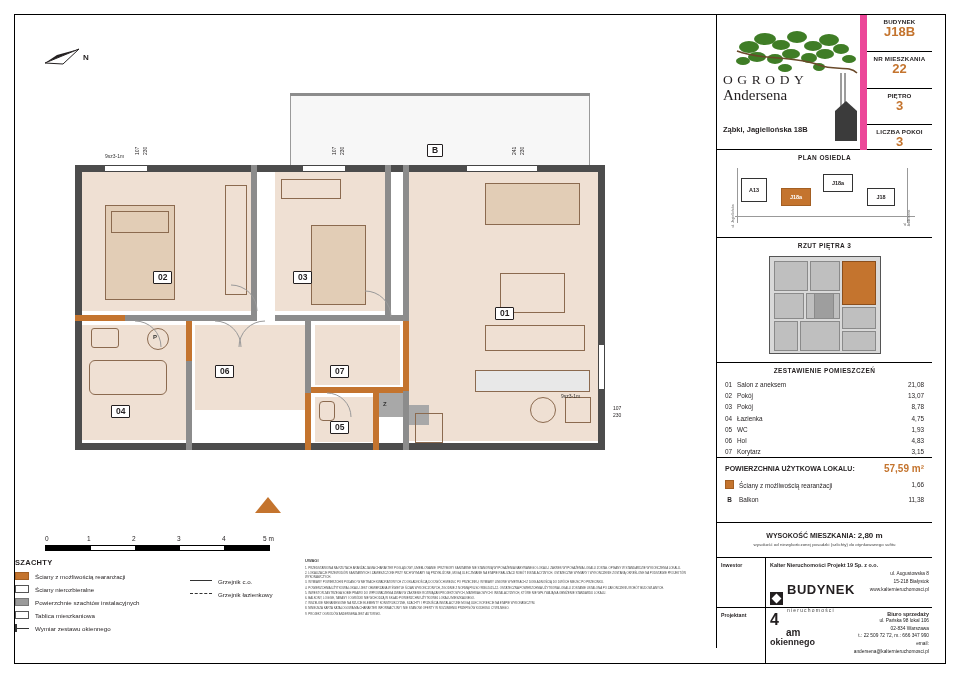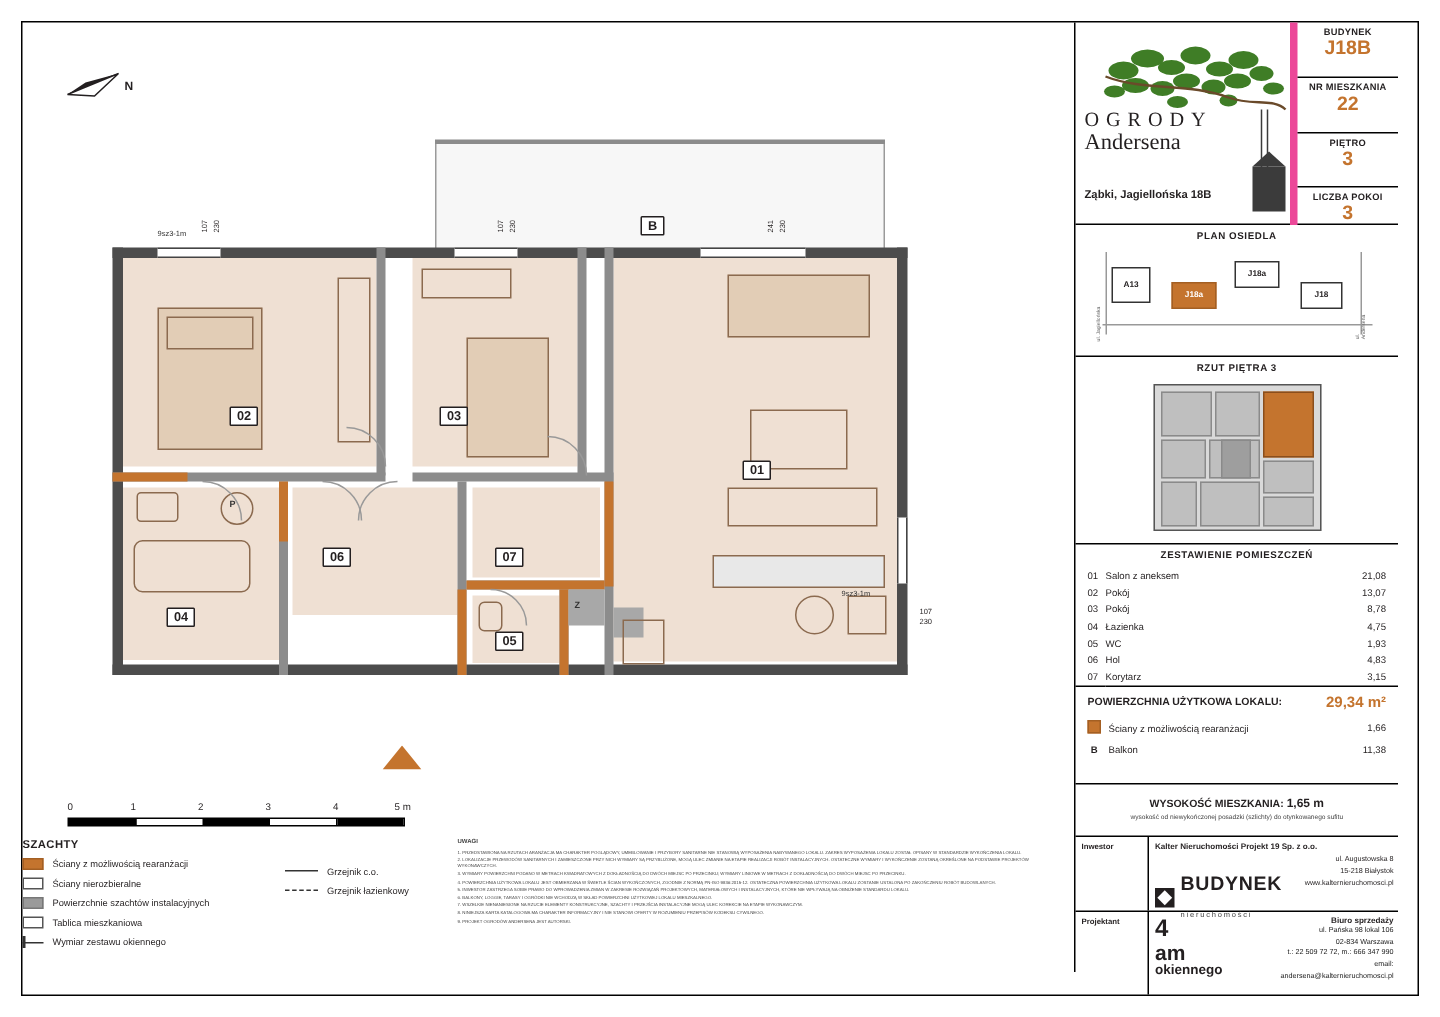--- a/index.html
+++ b/index.html
@@ -72,21 +72,21 @@
 
   
   .right { position:absolute; left:716px; top:15px; width:215px; height:633px; }
 
   
   .hdr { position:absolute; left:0; top:0; width:215px; height:135px; border-bottom:1px solid #000; }
   .logo { position:absolute; left:6px; top:6px; width:143px; height:128px; }
   .logo-text-o { position:absolute; left:6px; top:57px; font-size:13.5px; letter-spacing:4.6px; font-family:"Liberation Serif", serif; }
   .logo-text-a { position:absolute; left:6px; top:72px; font-size:15px; font-family:"Liberation Serif", serif; }
   .logo-addr { position:absolute; left:6px; top:110px; font-size:7.5px; font-weight:bold; }
-  .hdr-right { position:absolute; left:143px; top:0; width:72px; height:135px; border-left:5px solid #ec4899; }
+  .hdr-right { position:absolute; left:143px; top:0; width:72px; height:135px; border-left:7px solid #ec4899; }
   .hdr-cell { position:relative; border-bottom:1px solid #000; text-align:center; }
   .hdr-cell .k { font-size:6.2px; font-weight:bold; margin-top:3px; letter-spacing:.2px; }
   .hdr-cell .v { font-size:13px; font-weight:bold; color:#c4742e; line-height:1.05; }
 
   
   .sec-title { text-align:center; font-size:6.5px; font-weight:bold; letter-spacing:.4px; padding:4px 0 3px; }
   .osiedle { position:absolute; left:0; top:135px; width:215px; height:88px; border-bottom:1px solid #000; }
   .osiedle-map { position:absolute; left:18px; top:18px; width:180px; height:62px; }
   .blk { position:absolute; border:1px solid #333; background:#fff; font-size:5.5px; font-weight:bold; display:flex; align-items:center; justify-content:center; }
   .blk.hl { background:#c4742e; border-color:#a35f23; color:#fff; }
@@ -126,21 +126,21 @@
   .kalter { position:absolute; left:53px; top:22px; display:flex; align-items:center; }
   .kalter .kk { font-size:13px; font-weight:bold; letter-spacing:.5px; }
   .kalter .ks { font-size:5px; letter-spacing:1.2px; color:#444; }
   .ksquare { width:13px; height:13px; background:#231f20; margin-right:4px; position:relative; }
   .ksquare:after { content:""; position:absolute; left:3px; top:3px; width:7px; height:7px; background:#fff; transform:rotate(45deg); }
   .biuro { position:absolute; left:126px; top:3px; width:86px; text-align:right; }
   .biuro .bt { font-size:5.4px; font-weight:bold; }
   .biuro .bl { font-size:4.8px; line-height:1.6; color:#222; }
   .arch { position:absolute; left:53px; top:4px; line-height:1.0; }
   .arch .a1 { font-size:16px; font-weight:bold; }
-  .arch .a2 { font-size:14px; font-weight:bold; }
+  .arch .a2 { font-size:10px; font-weight:bold;margin-left:16px; }
   .arch .a3 { font-size:9px; font-weight:bold; }
 </style>
 </head>
 <body>
 
 <div class="sheet">
   <div class="frame"></div>
 
   <div class="drawing">
 
@@ -451,42 +451,42 @@
             <td>Hol</td>
             <td class="area">4,83</td>
           </tr>
           <tr>
             <td class="no">07</td>
             <td>Korytarz</td>
             <td class="area">3,15</td>
           </tr>
           <tr class="sumrow">
             <td colspan="2" class="hr" style="padding-left:8px;">POWIERZCHNIA UŻYTKOWA LOKALU:</td>
-            <td class="area hr">29,34 m²</td>
+            <td class="area hr">57,59 m²</td>
           </tr>
           <tr class="swrow">
             <td colspan="2">
               <span class="mini-sw"></span><span>Ściany z możliwością rearanżacji</span>
             </td>
             <td class="area">1,66</td>
           </tr>
           <tr class="swrow">
             <td colspan="2">
               <span class="mini-b">B</span><span>Balkon</span>
             </td>
             <td class="area">11,38</td>
           </tr>
         </tbody>
       </table>
     </div>
 
     <div class="wys">
       <div class="l1">
         <span>WYSOKOŚĆ MIESZKANIA:</span>
-        <b>1,65 m</b>
+        <b>2,80 m</b>
       </div>
       <div class="l2">wysokość od niewykończonej posadzki (szlichty) do otynkowanego sufitu</div>
     </div>
 
     <div class="inv">
       <div class="colsplit"></div>
       <div class="lbl">Inwestor</div>
       <div class="inv-name">Kalter Nieruchomości Projekt 19 Sp. z o.o.</div>
       <div class="kalter">
         <span class="ksquare"></span>

